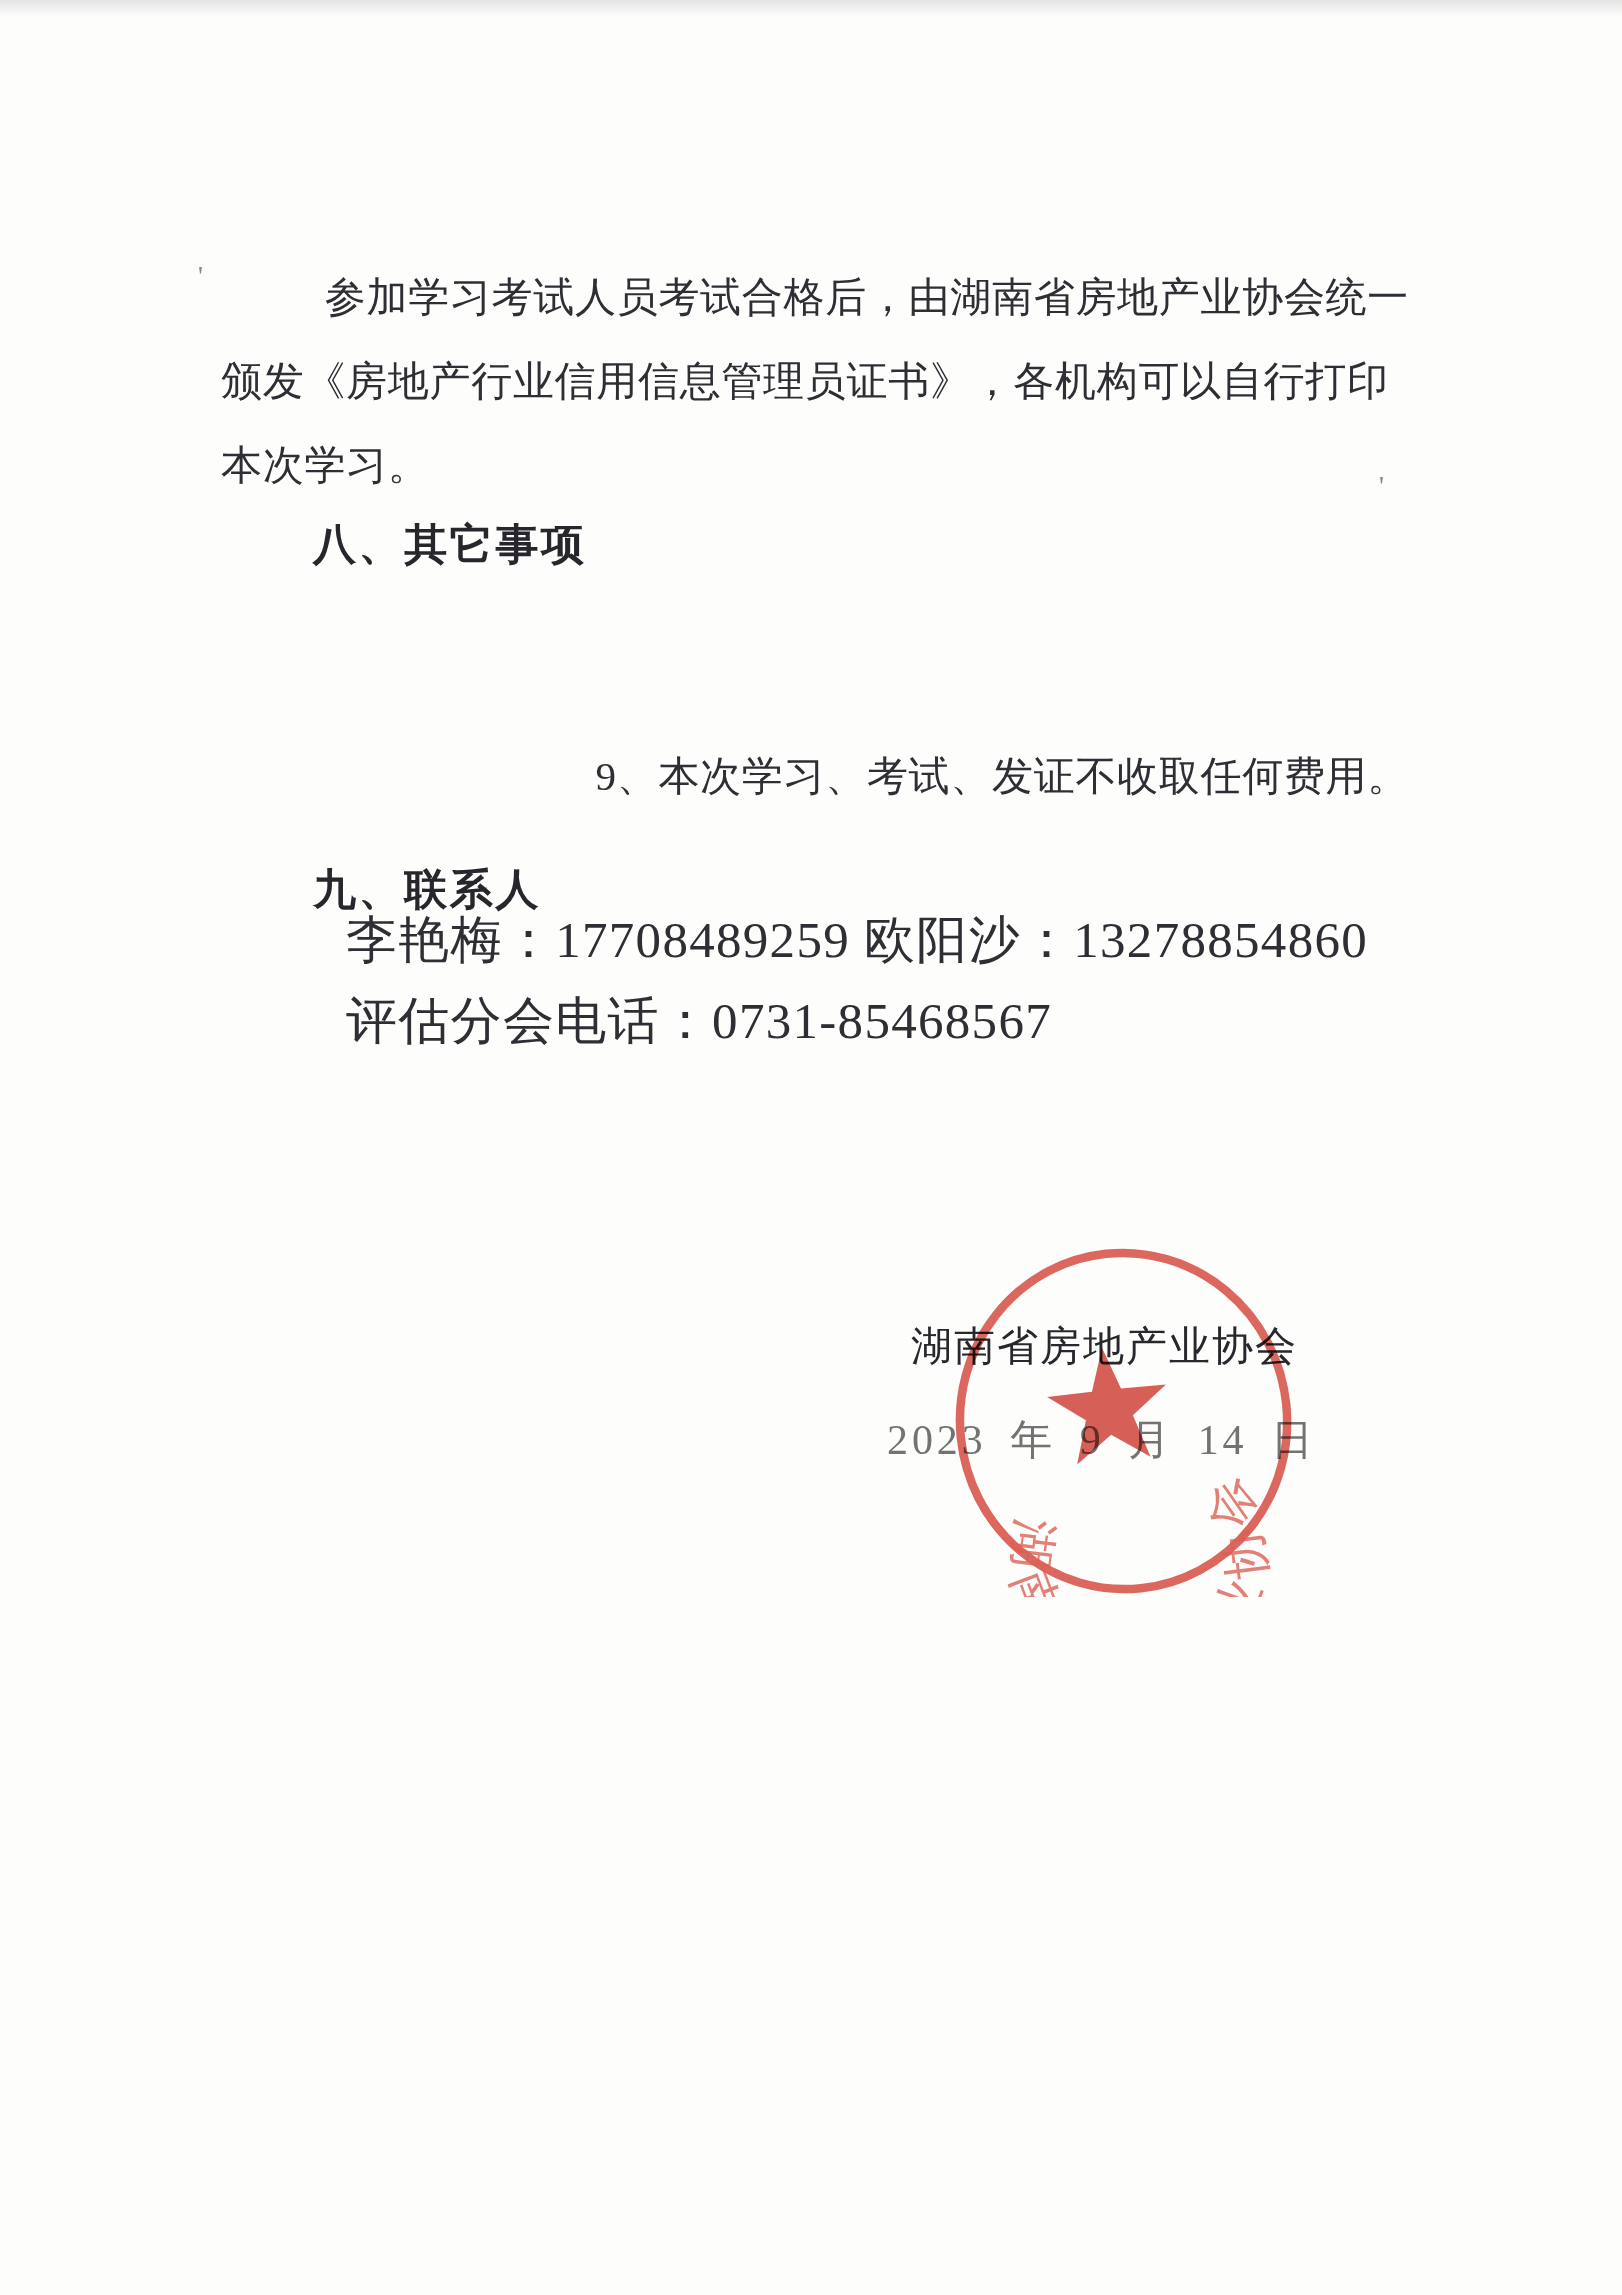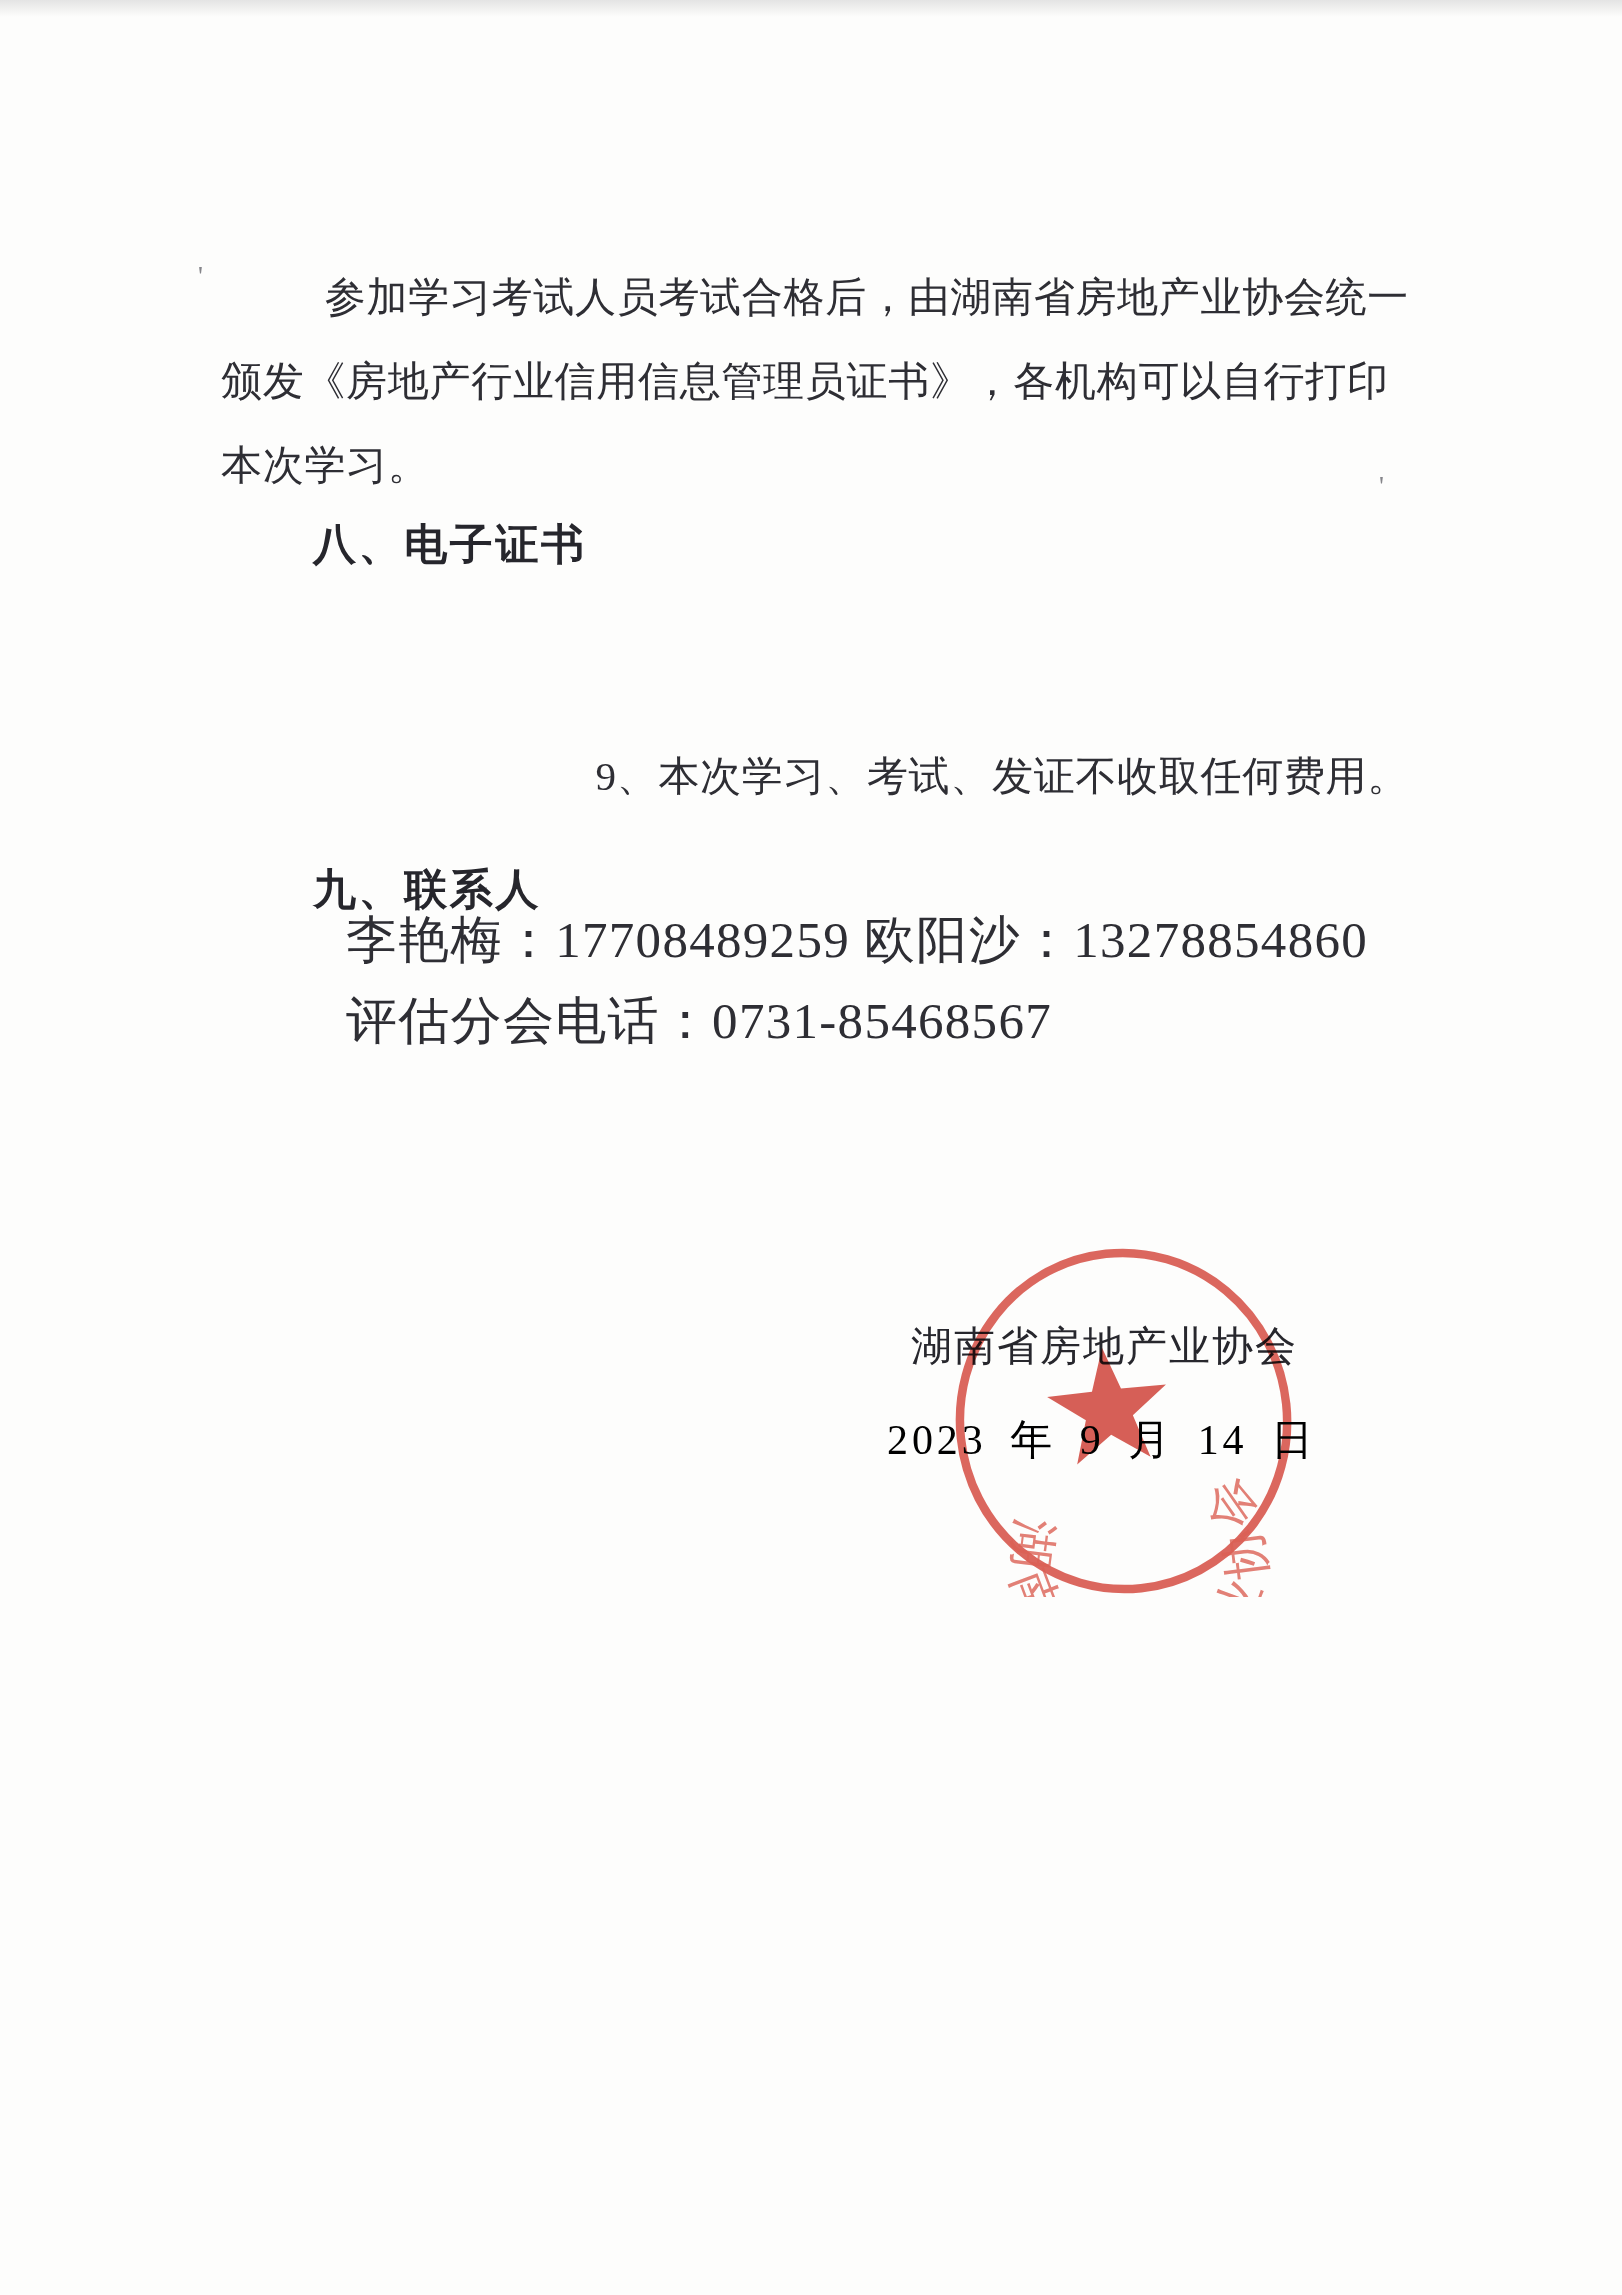--- a/index.html
+++ b/index.html
@@ -34,21 +34,21 @@
     font-size:51px; line-height:81px; letter-spacing:1.3px; white-space:nowrap;
   }
   .signature-org {
     position:absolute; left:911px; top:1323px;
     font-size:41px; line-height:46px; letter-spacing:2px;
     color:#27272d; white-space:nowrap;
   }
   .signature-date {
     position:absolute; left:887px; top:1417px;
     font-size:42px; line-height:46px; letter-spacing:3.9px; word-spacing:9.2px;
-    color:#000000; white-space:nowrap;
+    color:#737373; white-space:nowrap;
   }
   .seal {
     position:absolute; left:952px; top:1247px;
     width:347px; height:350px;
     mix-blend-mode:multiply; opacity:0.95;
   }
   .artifact {
     position:absolute; color:#85858a; font-size:27.5px; line-height:27.5px;
   }
   .artifact.a1 { left:198px;  top:262px; }
@@ -60,21 +60,21 @@
 <div class="page">
 
   <div class="scan-edge"></div>
 
   <div class="bodyblock" style="top:255px;">
     <div class="line indent">参加学习考试人员考试合格后，由湖南省房地产业协会统一</div>
     <div class="line">颁发《房地产行业信用信息管理员证书》，各机构可以自行打印</div>
     <div class="line">本次学习。</div>
   </div>
 
-  <div class="heading" style="top:523px;">八、电子证书</div>
+  <div class="heading" style="top:523px;">八、其它事项</div>
 
 
   <div class="bodyblock" style="top:734px;">
     <div class="line indent">9、本次学习、考试、发证不收取任何费用。</div>
   </div>
 
   <div class="heading" style="top:868px;">九、联系人</div>
 
   <div class="contacts" style="top:900px;">
     <div class="line">李艳梅：17708489259  欧阳沙：13278854860</div>

